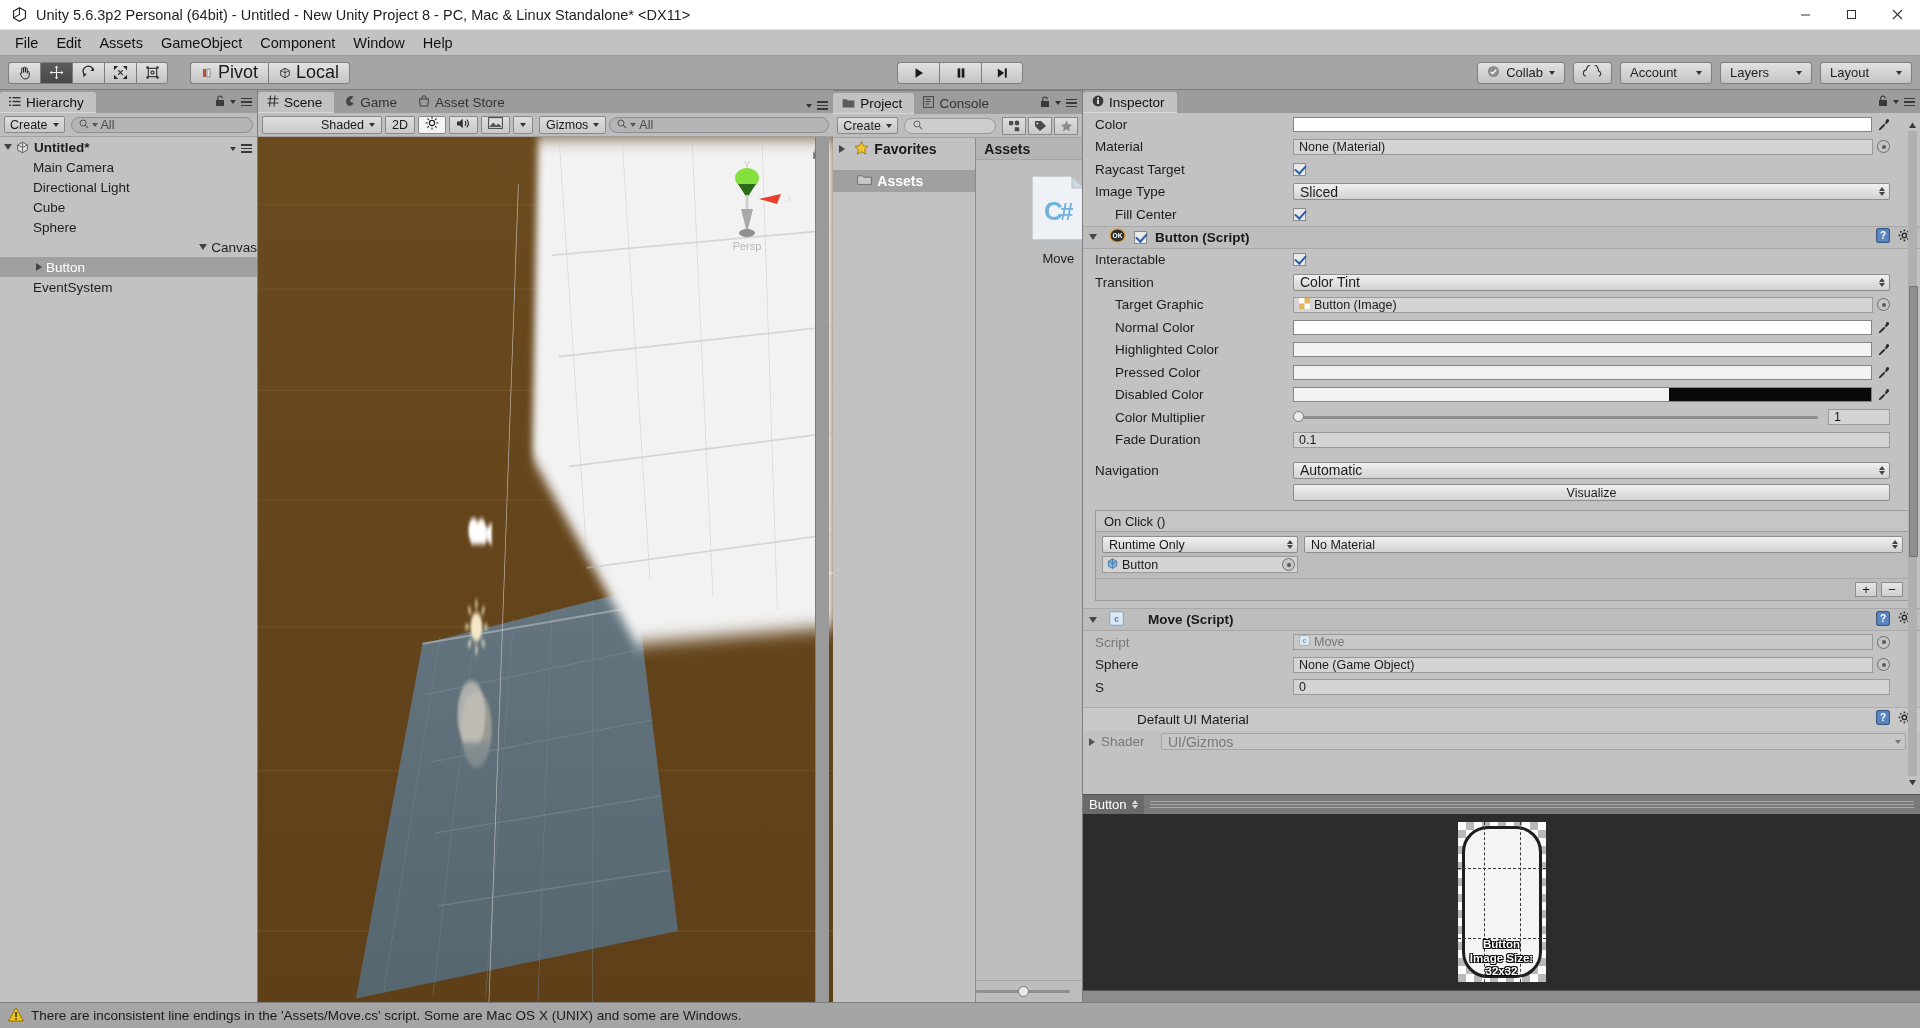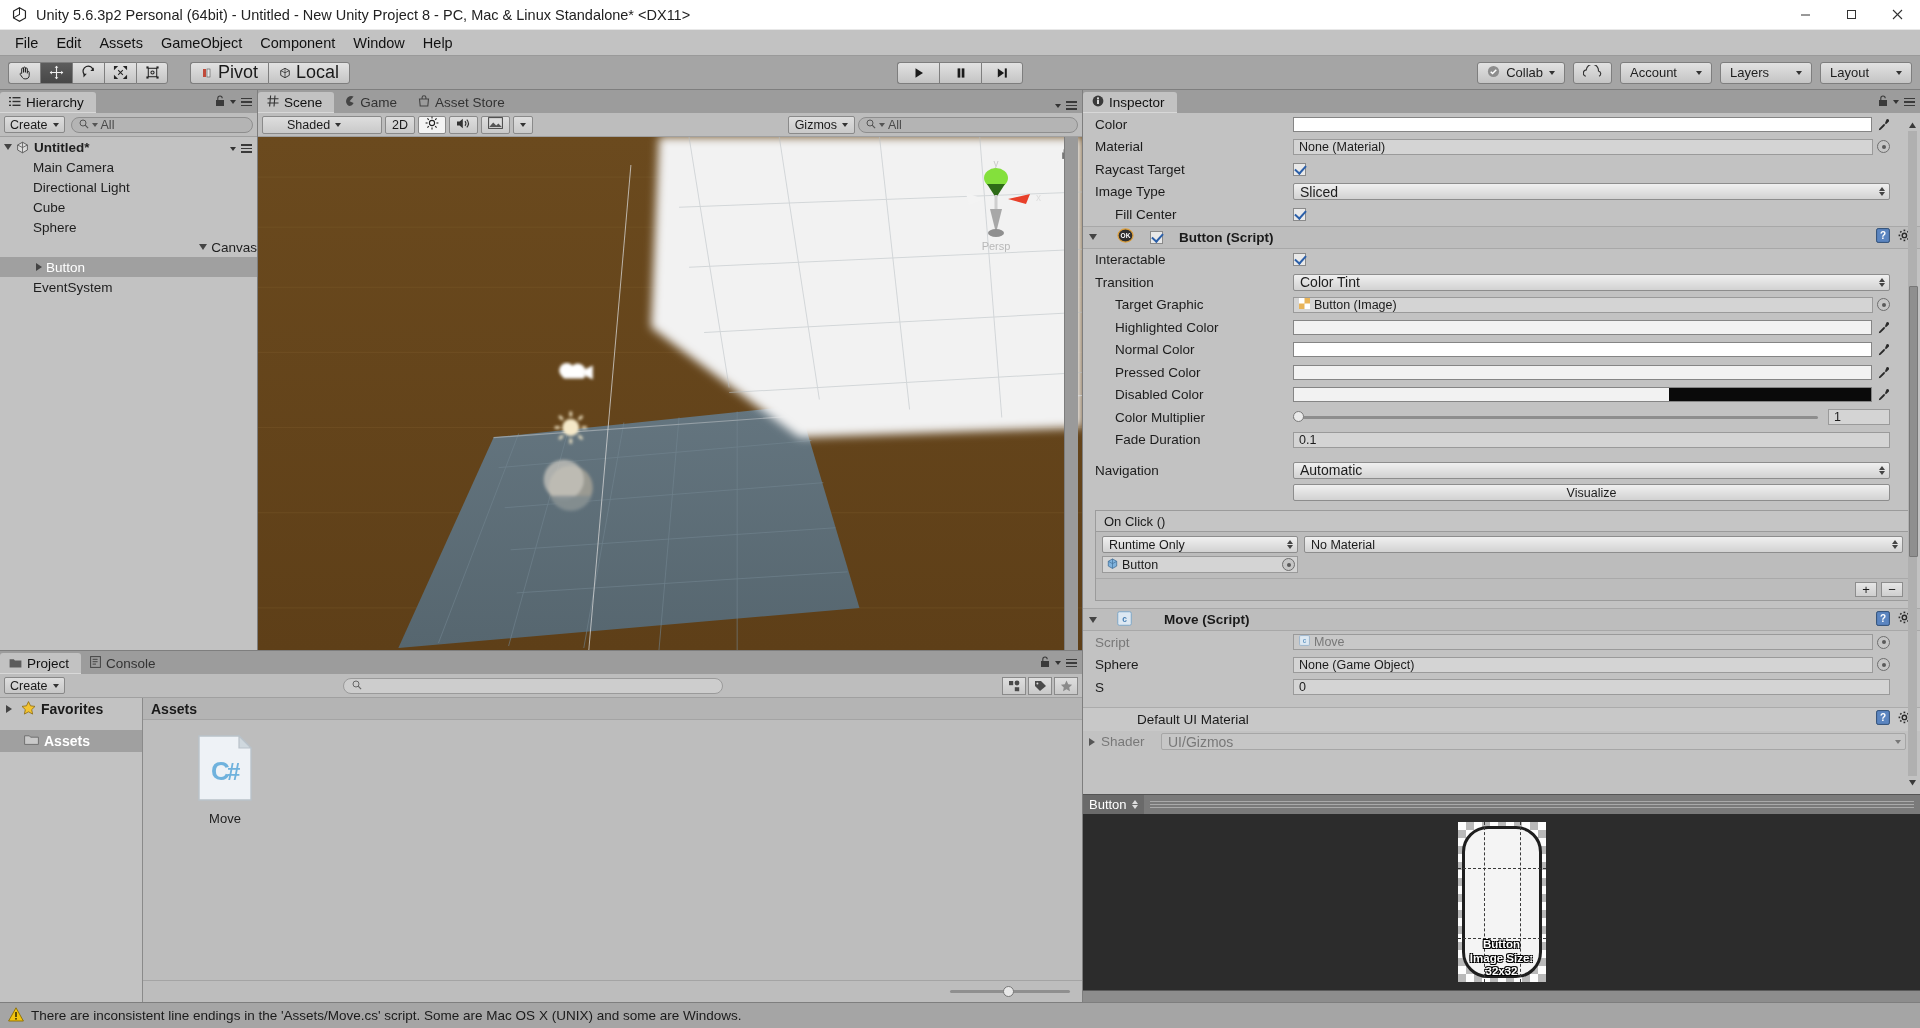--- a/index.html
+++ b/index.html
@@ -60,21 +60,21 @@
 
   .tb-right { margin-left:auto; display:flex; align-items:center; gap:8px; }
   .rbtn { height:22px; padding:0 9px; background:linear-gradient(180deg,#e2e2e2,#c4c4c4);
     border:1px solid #7e7e7e; border-radius:3px; display:flex; align-items:center;
     gap:6px; font-size:13px; color:#1e1e1e; }
   .rbtn.wide { min-width:92px; justify-content:space-between; }
   .caret { width:0;height:0;border-left:3.5px solid transparent;border-right:3.5px solid transparent;border-top:4.5px solid #333; }
 
   
   .body { flex:1; display:flex; min-height:0; background:#9c9c9c; }
-  .left-col { width:1287px; display:flex; flex-direction:column; min-width:0;}
+  .left-col { width:1287px; display:flex; min-width:0;}
   .top-row { flex:0 0 560px; display:flex; min-height:0;}
 
   
   .panel { background:#c2c2c2; display:flex; flex-direction:column; min-height:0; min-width:0;}
   .tabbar { height:23px; flex:0 0 23px; background:#9c9c9c; display:flex; align-items:flex-end; position:relative;}
   .tab { height:21px; padding:0 12px 0 9px; display:flex; align-items:center; gap:5px;
          font-size:13.5px; color:#333; background:transparent; border-radius:3px 3px 0 0;}
   .tab.active { background:#c2c2c2; color:#111; box-shadow:0 -1px 0 #d8d8d8 inset; }
   .tab-right { position:absolute; right:5px; bottom:3px; display:flex; gap:5px; align-items:center;}
   .hamburger { display:flex; flex-direction:column; gap:2px; }
@@ -99,21 +99,21 @@
   .tri.ph { width:9px; height:6px; margin-right:4px;}
 
   
   .scene-panel { flex:1; min-width:0; }
   .scene-tools { height:24px; flex:0 0 24px; background:#bdbdbd; display:flex; align-items:center;
                  gap:3px; padding:0 4px; border-bottom:1px solid #a0a0a0; }
   .st-btn { height:18px; padding:0 6px; background:linear-gradient(180deg,#dedede,#c9c9c9);
             border:1px solid #8a8a8a; border-radius:2px; font-size:12.5px;
             display:flex; align-items:center; gap:5px; }
   .st-btn.white { background:#f4f4f4; }
-  .st-dd { width:120px; justify-content:flex-start;padding-left:24px; }
+  .st-dd { width:120px; justify-content:flex-end;padding-left:24px; }
   .st-spacer { flex:1; }
   .gizmos-search { width:220px; height:16px; border-radius:8px; background:#b4b4b4; border:1px solid #8e8e8e;
                    display:flex; align-items:center; padding:0 7px; gap:3px; font-size:12.5px; color:#4a4a4a;}
   .viewport { flex:1; position:relative; overflow:hidden; background:#4c4c4c; }
 
   
   .project { flex:1; min-height:0; border-top:1px solid #7e7e7e;}
   .proj-tool { height:24px; flex:0 0 24px; background:#bdbdbd; display:flex; align-items:center;
                gap:6px; padding:0 4px; border-bottom:1px solid #a0a0a0;}
   .proj-search { flex:1; height:16px; border-radius:8px; background:#cdcdcd; border:1px solid #9a9a9a;
@@ -159,21 +159,21 @@
   .dd-arrows i.up { border-bottom:4px solid #444;}
   .dd-arrows i.dn { border-top:4px solid #444;}
   .ck { width:13px;height:13px;background:#e9e9e9;border:1px solid #8a8a8a; position:relative;}
   .ck.on::after { content:""; position:absolute; left:3px; top:-1px; width:5px;height:9px;
                   border:solid #2b5fa8; border-width:0 2.5px 2.5px 0; transform:rotate(42deg);}
   .picker { width:14px; height:15px; display:flex; align-items:center; justify-content:center;}
   .circ-btn { width:13px;height:13px;border-radius:50%; border:1px solid #6e6e6e; background:#c6c6c6;
               display:flex;align-items:center;justify-content:center;}
   .circ-btn::after { content:""; width:4px;height:4px;border-radius:50%; background:#5a5a5a;}
 
-  .comp-header { height:23px; background:#bdbdbd; display:flex; align-items:center; gap:16px;
+  .comp-header { height:23px; background:#bdbdbd; display:flex; align-items:center; gap:8px;
                  padding-left:6px; border-top:1px solid #a8a8a8; border-bottom:1px solid #a8a8a8;
                  font-size:13.5px; font-weight:bold;}
   .comp-header .hdr-right { margin-left:auto; display:flex; gap:8px; padding-right:8px; align-items:center;}
   .slider-track { flex:1; height:3px; background:#8d8d8d; border-radius:2px; position:relative; margin-right:6px;}
   .slider-knob { position:absolute; left:0; top:-4.5px; width:11px;height:11px;border-radius:50%;
                  background:#eaeaea; border:1px solid #7a7a7a;}
   .num-box { width:62px; height:16px; background:#d4d4d4; border:1px solid #9a9a9a; font-size:12.5px;
              display:flex; align-items:center; padding-left:5px;}
   .btn-wide { flex:1; height:17px; background:linear-gradient(180deg,#f0f0f0,#d2d2d2);
               border:1px solid #8d8d8d; border-radius:2px; display:flex; align-items:center;
@@ -954,34 +954,34 @@
                     <rect x="0" y="0" width="5.5" height="5.5" fill="#fff"></rect>
                     <rect x="5.5" y="5.5" width="5.5" height="5.5" fill="#fff"></rect>
                   </svg>
               </span>
               <span>Button (Image)</span>
             </div>
             <span class="circ-btn"></span>
           </div>
         </div>
         <div class="row">
-          <div class="lbl ind1">Highlighted Color</div>
-          <div class="fld">
-            <div class="colorfield off"></div>
+          <div class="lbl ind1">Normal Color</div>
+          <div class="fld">
+            <div class="colorfield"></div>
             <span class="picker">
               <svg width="12" height="13" viewBox="0 0 12 13">
                   <path d="M9.6 1.2a1.7 1.7 0 012.3 2.3L9.4 6l-.9-.9-1.4 1.4.9.9-4.4 4.4-1.8.5.5-1.8 4.4-4.4.9.9L9 5.6 8.1 4.7z" fill="#2a2a2a"></path>
                 </svg>
             </span>
           </div>
         </div>
         <div class="row">
-          <div class="lbl ind1">Normal Color</div>
-          <div class="fld">
-            <div class="colorfield"></div>
+          <div class="lbl ind1">Highlighted Color</div>
+          <div class="fld">
+            <div class="colorfield off"></div>
             <span class="picker">
               <svg width="12" height="13" viewBox="0 0 12 13">
                   <path d="M9.6 1.2a1.7 1.7 0 012.3 2.3L9.4 6l-.9-.9-1.4 1.4.9.9-4.4 4.4-1.8.5.5-1.8 4.4-4.4.9.9L9 5.6 8.1 4.7z" fill="#2a2a2a"></path>
                 </svg>
             </span>
           </div>
         </div>
         <div class="row">
           <div class="lbl ind1">Pressed Color</div>
           <div class="fld">

